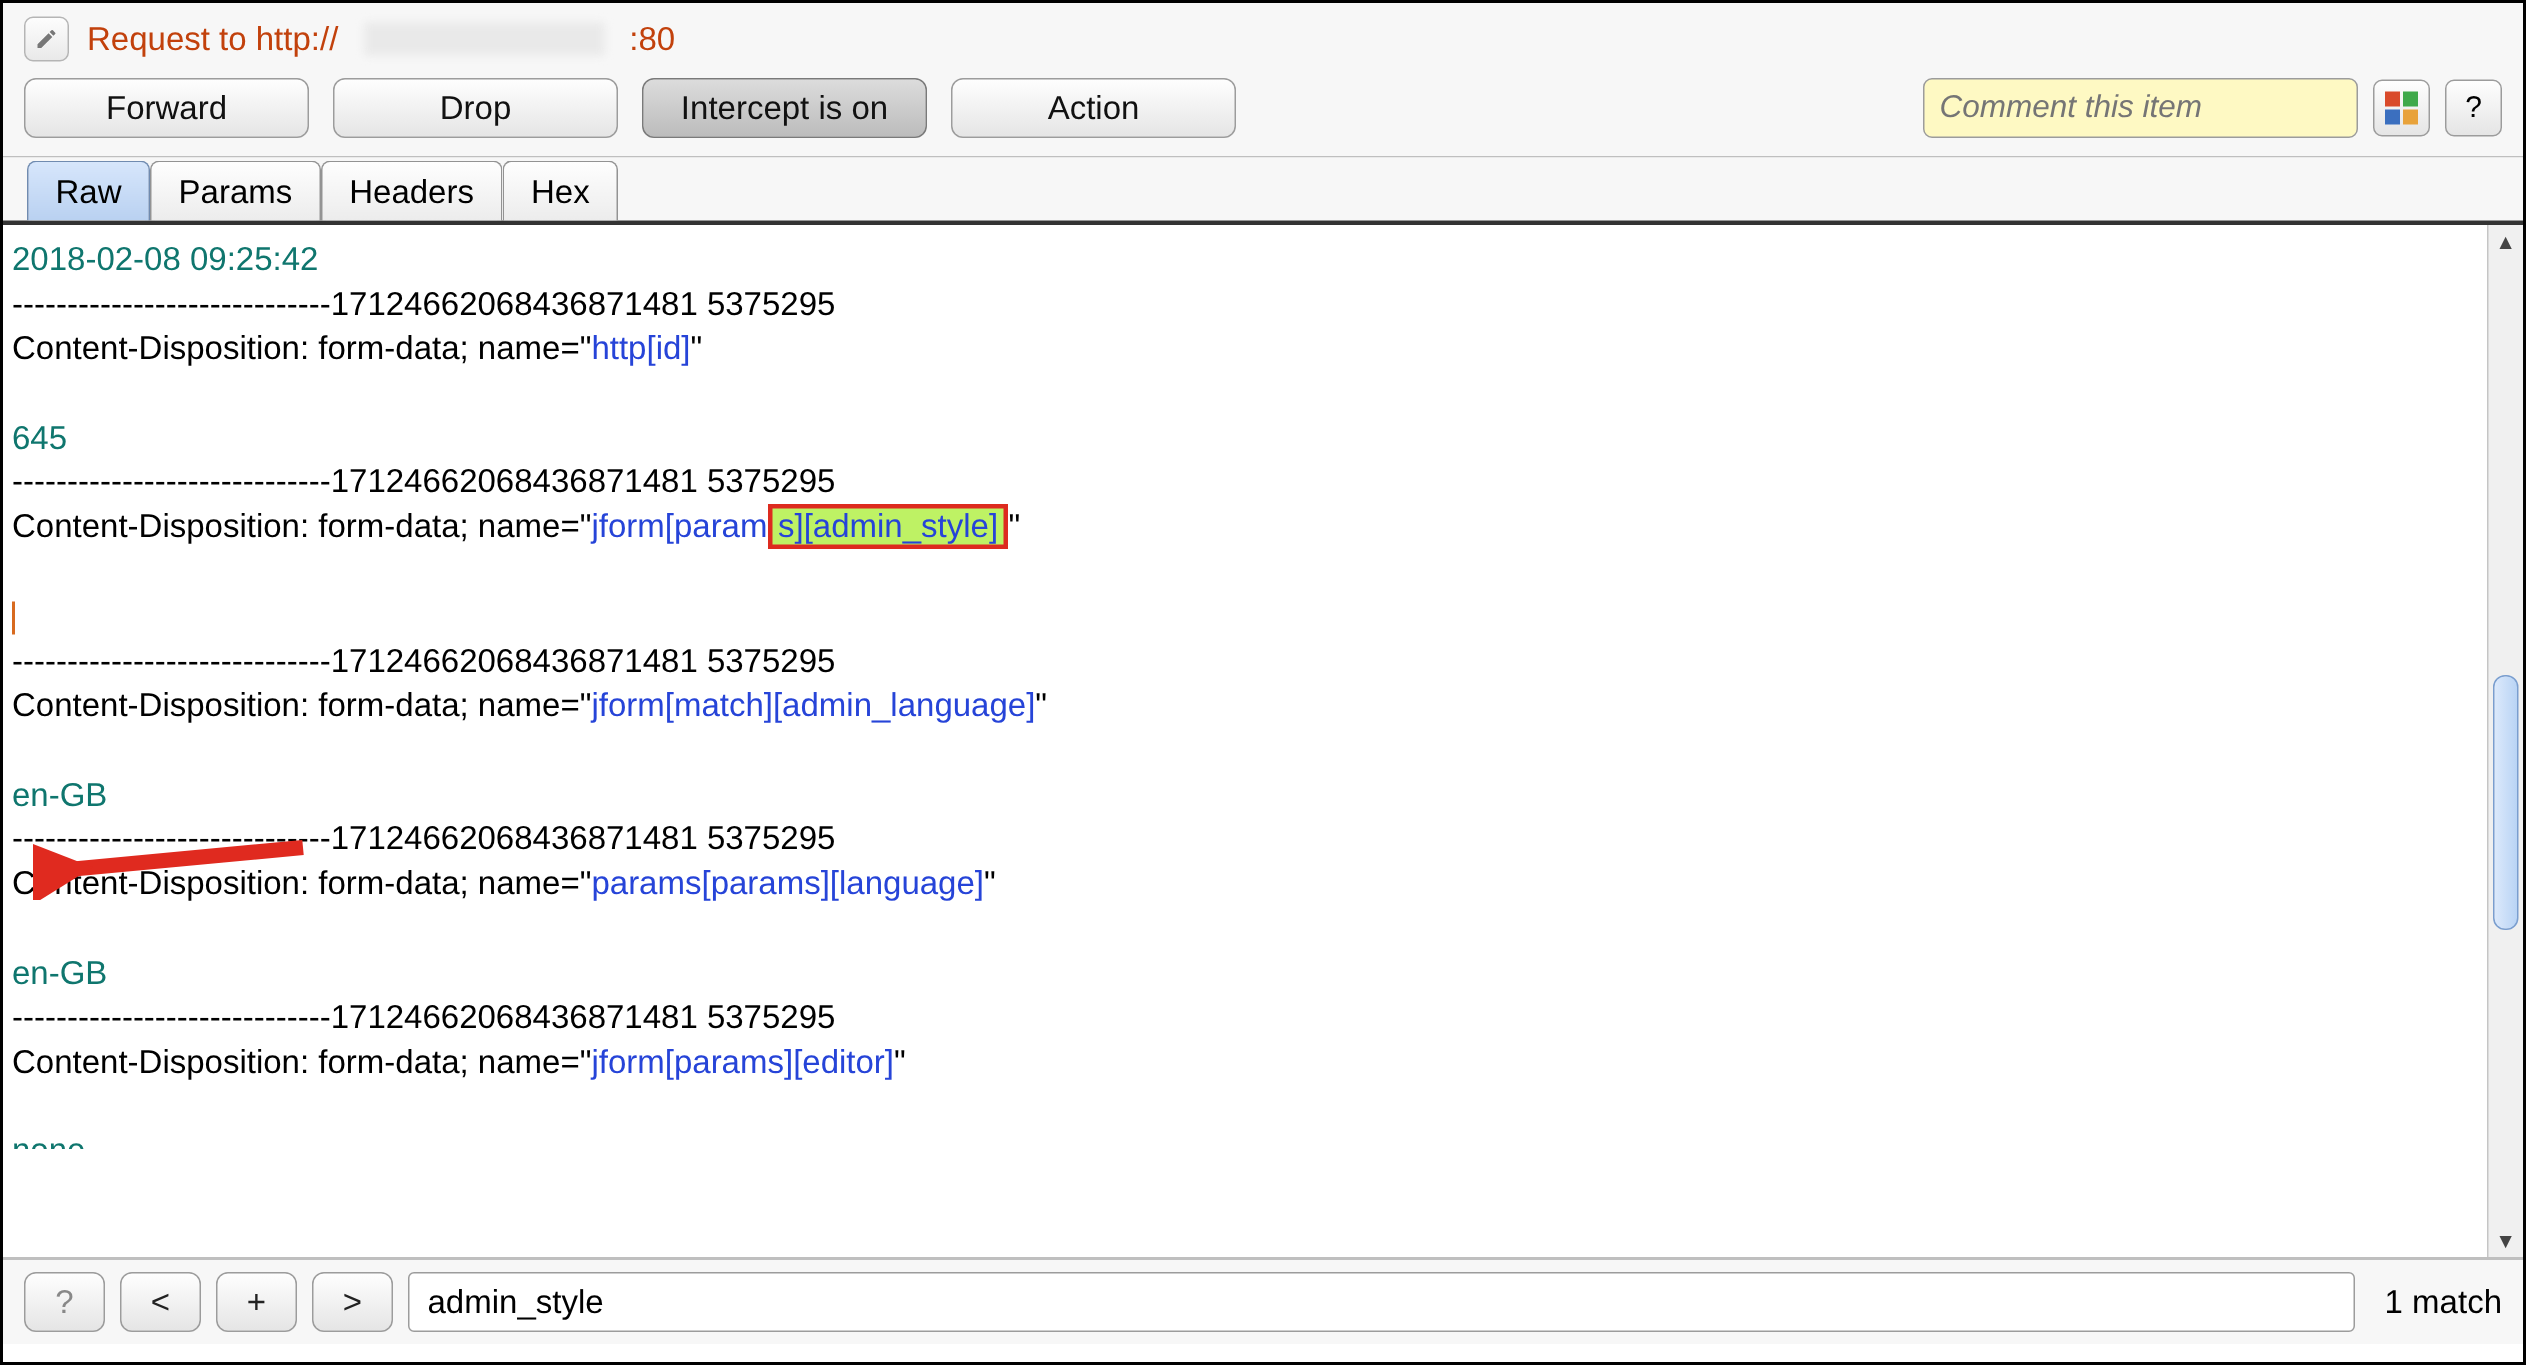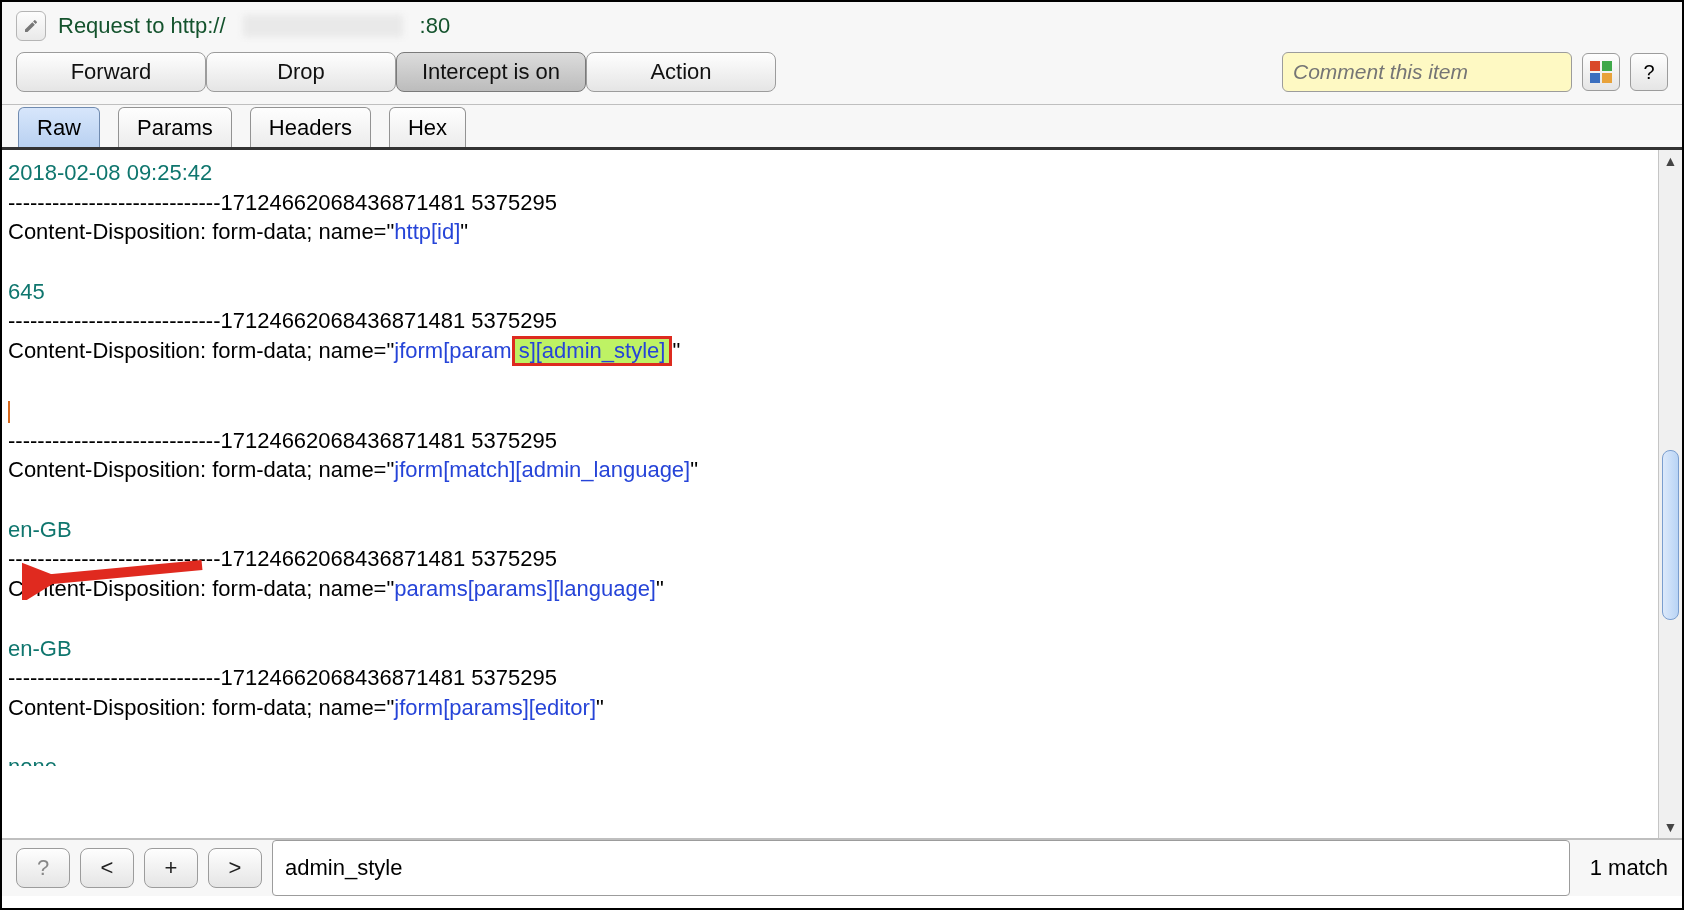--- a/index.html
+++ b/index.html
@@ -30,31 +30,31 @@
 
   .edit-icon-btn {
     width: 30px; height: 30px;
     border: 1px solid #b5b5b5;
     border-radius: 6px;
     background: linear-gradient(#fdfdfd, #e9e9e9);
     display: flex; align-items: center; justify-content: center;
   }
   .edit-icon-btn svg { width: 16px; height: 16px; }
 
-  .title-text { font-size: 22px; color: #14532d; display: flex; align-items: center; gap: 17px; }
+  .title-text { font-size: 22px; color: #c2410c; display: flex; align-items: center; gap: 17px; }
   .title-text .blurred {
     display: inline-block;
     width: 160px; height: 22px;
     background: #e9e9e9;
     filter: blur(3px);
     border-radius: 2px;
   }
 
   .button-row {
-    display: flex; align-items: flex-start; 
+    display: flex; align-items: flex-start; gap: 16px;
   }
   .btn {
     min-width: 190px; height: 40px;
     border: 1px solid #9c9c9c;
     border-radius: 8px;
     background: linear-gradient(#fefefe, #e5e5e5);
     font-size: 22px;
     color: #111;
     display: flex; align-items: center; justify-content: center;
     cursor: pointer;
@@ -92,21 +92,21 @@
     display: flex; align-items: flex-end; padding: 0 16px; height: 42px;
     background: #f7f7f7;
   }
   .tab {
     border: 1px solid #939393;
     border-bottom: none;
     border-radius: 6px 6px 0 0;
     padding: 6px 18px;
     font-size: 22px;
     background: linear-gradient(#fefefe, #ececec);
-    margin-right: 18px;
+    margin-right: 0;
     cursor: pointer;
     height: 40px;
     display: flex; align-items: center;
   }
   .tab.active {
     background: linear-gradient(#d7e6fb, #b9d1f1);
     border-color: #708bb0;
   }
 
   .divider-strong {
@@ -185,21 +185,21 @@
   .mini-btn {
     width: 54px; height: 40px;
     border: 1px solid #9c9c9c; border-radius: 8px;
     background: linear-gradient(#fefefe, #e5e5e5);
     display: flex; align-items: center; justify-content: center;
     font-size: 22px; color: #222;
     cursor: pointer;
   }
   .mini-btn.dim { color: #888; }
   .search-input {
-    flex: 1; height: 56px;
+    flex: 1; height: 40px;
     border: 1px solid #9c9c9c; border-radius: 4px;
     padding: 4px 12px; font-size: 22px;
     background: #fff;
   }
   .match-count { font-size: 22px; color: #000; padding-left: 10px; }
 
 </style>
 </head>
 <body>
 

